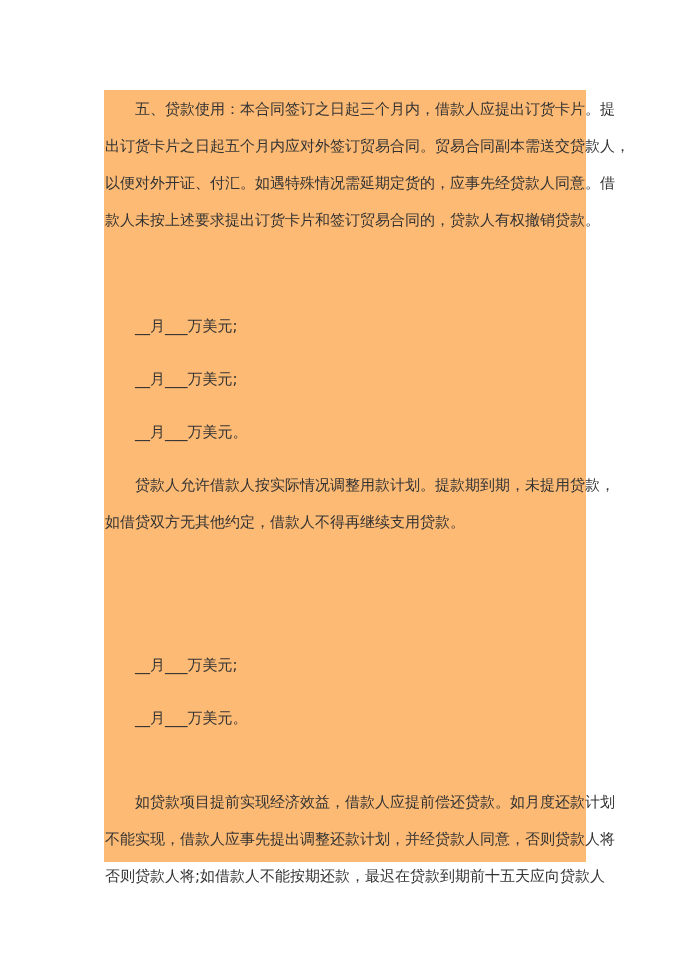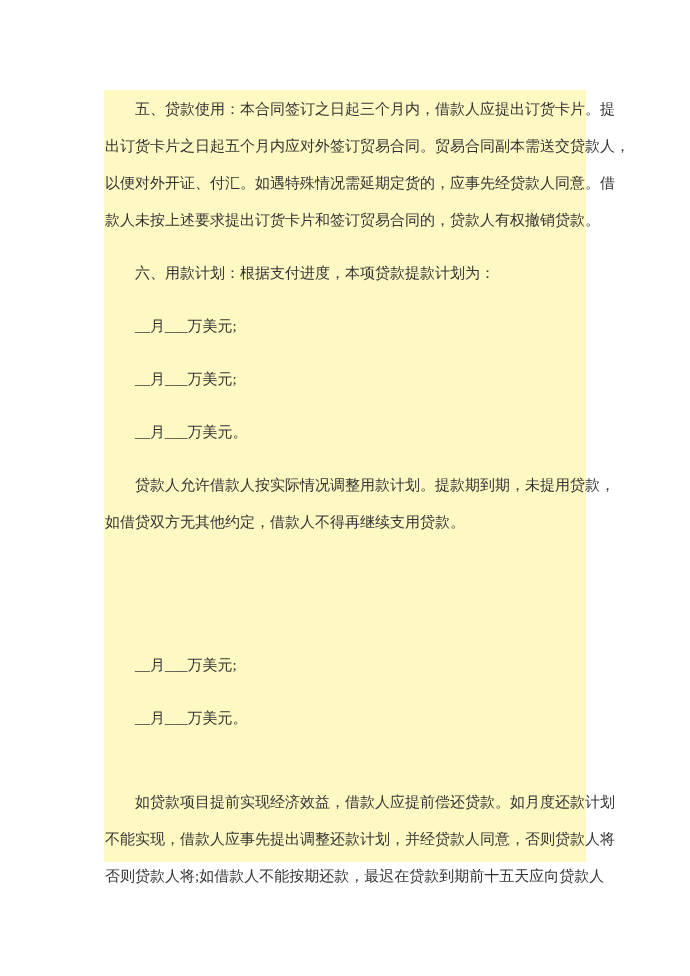--- a/index.html
+++ b/index.html
@@ -13,22 +13,21 @@
       position: relative;
       overflow: hidden;
       font-family: "DejaVu Sans", "Liberation Sans", sans-serif;
     }
     .doc-box {
       position: absolute;
       left: 104px;
       top: 90px;
       width: 482px;
       height: 772px;
-      background: #fef9c3;
-      font-family: Liberation Serif, serif;
+      background: #fdba74;
     }
     .para {
       position: absolute;
       left: 1px;
       width: 482px;
       margin: 0;
       font-size: 15px;
       line-height: 37px;
       color: #333333;
       white-space: normal;
@@ -48,23 +47,20 @@
 
 <div class="doc-box">
 
   <div class="para indent" style="top:1px">
     <span class="line">五、贷款使用：本合同签订之日起三个月内，借款人应提出订货卡片。提</span>
     <span class="line" style="text-indent:0">出订货卡片之日起五个月内应对外签订贸易合同。贸易合同副本需送交贷款人，</span>
     <span class="line" style="text-indent:0">以便对外开证、付汇。如遇特殊情况需延期定货的，应事先经贷款人同意。借</span>
     <span class="line" style="text-indent:0">款人未按上述要求提出订货卡片和签订贸易合同的，贷款人有权撤销贷款。</span>
   </div>
 
-  <div class="para indent" style="top:165px">
-    <span class="line">六、用款计划：根据支付进度，本项贷款提款计划为：</span>
-  </div>
 
   <div class="para indent" style="top:218px">
     <span class="line">__月___万美元;</span>
   </div>
 
   <div class="para indent" style="top:271px">
     <span class="line">__月___万美元;</span>
   </div>
 
   <div class="para indent" style="top:324px">

